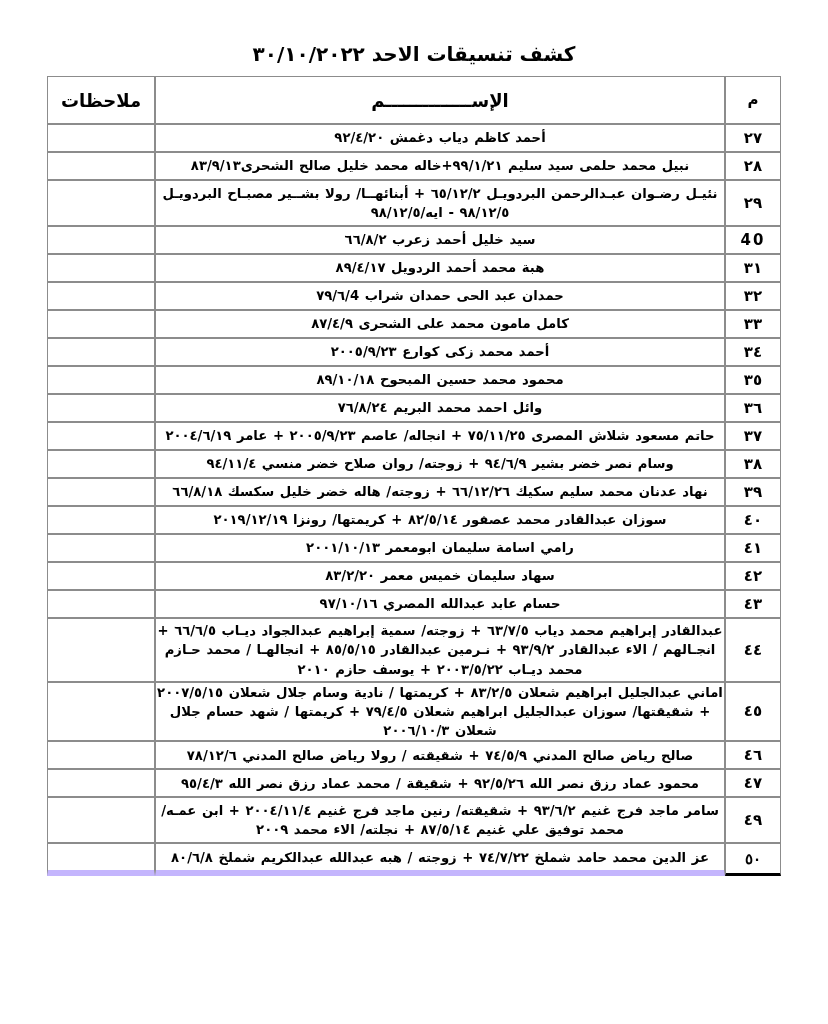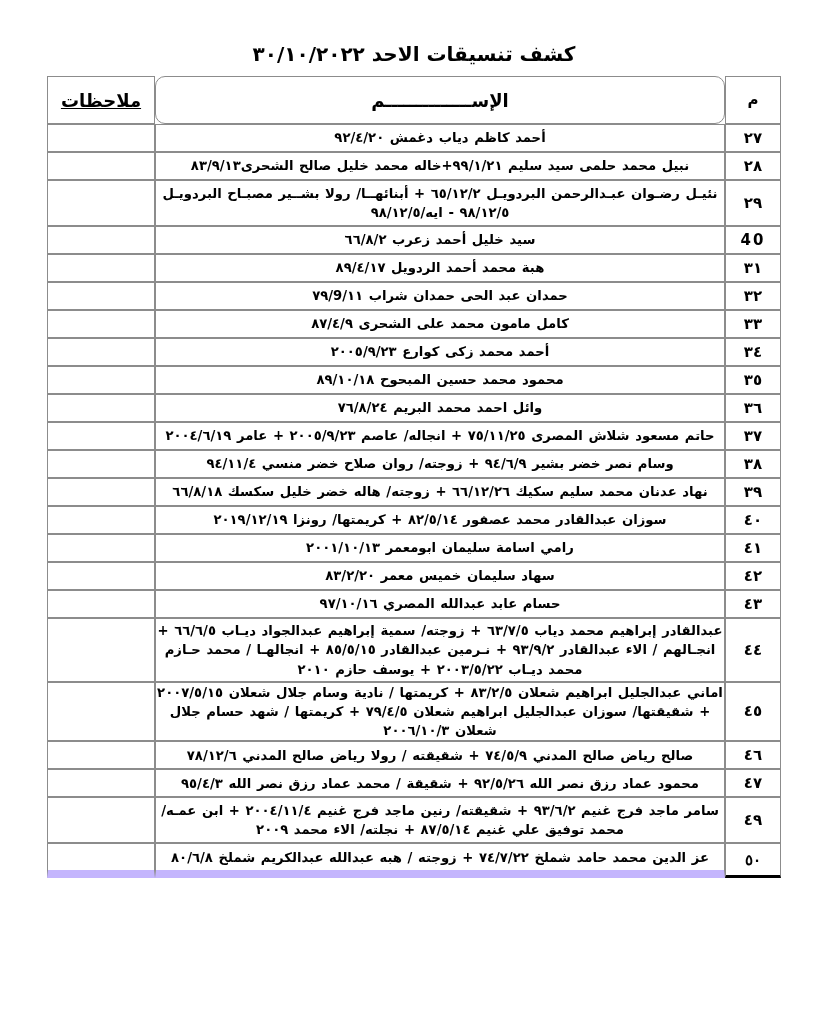--- a/index.html
+++ b/index.html
@@ -76,38 +76,38 @@
   tr.row-last .cell-num { border-bottom: 3px solid #000; font-family: Liberation Serif, serif; }
 
   .hdr-name, .hdr-notes {
     background: #d9d9d9;
     font-weight: bold;
     font-size: 18px;
     text-align: center;
     height: 46px;
     border-top: 3px solid #000;
   }
-  .hdr-notes { border-right: 2px solid #000; text-decoration: underline; }
-  .hdr-name  { border-right: 2px solid #000; border-radius: 10px; }
+  .hdr-notes { border-right: 2px solid #000; }
+  .hdr-name  { border-right: 2px solid #000; }
 
   td.cell-name {
     text-align: center;
     font-size: 13.2px;
     font-weight: bold;
     line-height: 1.45;
     padding: 3px 8px;
     border-right: 2px solid #000;
     word-spacing: 1px;
   }
   td.cell-notes {
     border-left: 3px solid #000;
     background: #ffffff;
   }
   tr.row-last .cell-name,
-  tr.row-last .cell-notes { border-bottom: 8px solid #c4b5fd; }
+  tr.row-last .cell-notes { border-bottom: 6px solid #c4b5fd; }
 
   tr.r1 td { height: 26px; }
   tr.r2 td { height: 44px; }
   tr.r3 td { height: 62px; }
 </style>
 </head>
 <body>
 
 <div class="page">
 
@@ -148,21 +148,21 @@
             <td class="cell-name">سيد خليل أحمد زعرب ٦٦/٨/٢</td>
             <td class="cell-notes"></td>
           </tr>
           <tr class="r1">
             <td class="cell-num">٣١</td>
             <td class="cell-name">هبة محمد أحمد الردويل ٨٩/٤/١٧</td>
             <td class="cell-notes"></td>
           </tr>
           <tr class="r1">
             <td class="cell-num">٣٢</td>
-            <td class="cell-name">حمدان عبد الحى حمدان شراب ٧٩/9/١١</td>
+            <td class="cell-name">حمدان عبد الحى حمدان شراب ٧٩/٦/4</td>
             <td class="cell-notes"></td>
           </tr>
           <tr class="r1">
             <td class="cell-num">٣٣</td>
             <td class="cell-name">كامل مامون محمد على الشحرى ٨٧/٤/٩</td>
             <td class="cell-notes"></td>
           </tr>
           <tr class="r1">
             <td class="cell-num">٣٤</td>
             <td class="cell-name">أحمد محمد زكى كوارع ٢٠٠٥/٩/٢٣</td>

